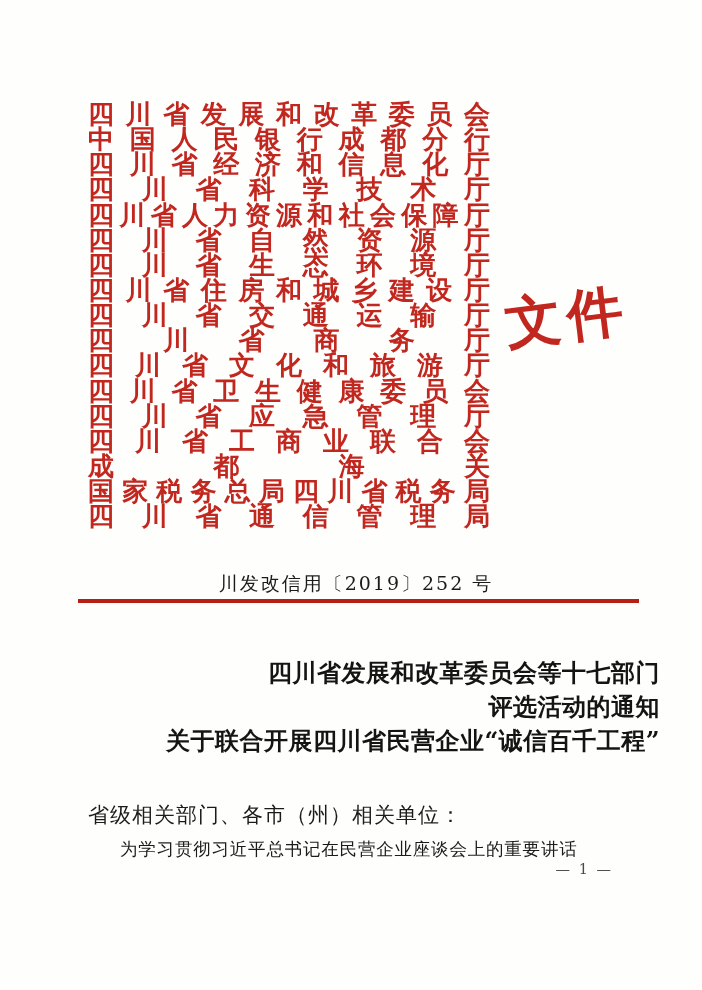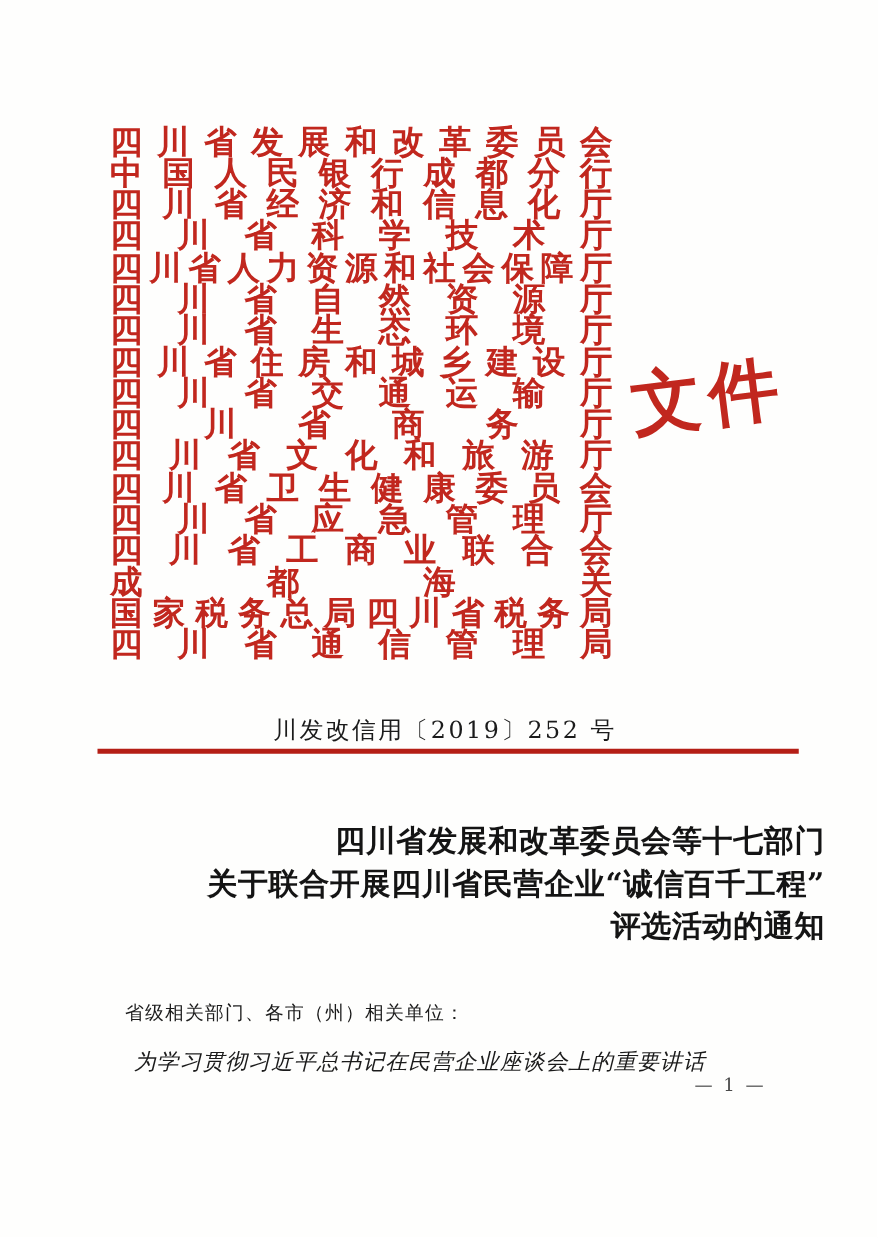--- a/index.html
+++ b/index.html
@@ -60,31 +60,29 @@
     position:absolute;left:28px;right:42px;top:656px;
     text-align:right;
     font-size:24px;line-height:34px;font-weight:700;
     color:#141414;
     letter-spacing:0.5px;
   }
 
   
   .salutation{
     position:absolute;left:88px;top:801px;
-    font-size:15px;letter-spacing:1px;
+    font-size:21px;letter-spacing:1px;
     color:var(--text-black);
-    margin-left:12px;
   }
   .paragraph{
-    position:absolute;left:72px;top:837px;
+    position:absolute;left:85px;top:837px;
     font-size:17.5px;letter-spacing:0.8px;
     color:var(--text-black);
     text-indent:2em;
     white-space:nowrap;
-    font-style:italic;
   }
 
   
   .page-number{
     position:absolute;right:89px;top:861px;
     font-size:14.5px;letter-spacing:2px;
     color:var(--footer-gray);
   }
 </style>
 </head>
@@ -283,22 +281,22 @@
   </div>
 
   <div class="stamp">文件</div>
 
   <div class="doc-number">川发改信用〔2019〕252 号</div>
 
   <div class="red-rule"></div>
 
   <div class="title">
     <div class="title-line">四川省发展和改革委员会等十七部门</div>
+    <div class="title-line">评选活动的通知</div>
     <div class="title-line">关于联合开展四川省民营企业“诚信百千工程”</div>
-    <div class="title-line">评选活动的通知</div>
   </div>
 
   <div class="salutation">省级相关部门、各市（州）相关单位：</div>
 
   <div class="paragraph">为学习贯彻习近平总书记在民营企业座谈会上的重要讲话</div>
 
   <div class="page-number">— 1 —</div>
 
 </div>
 

